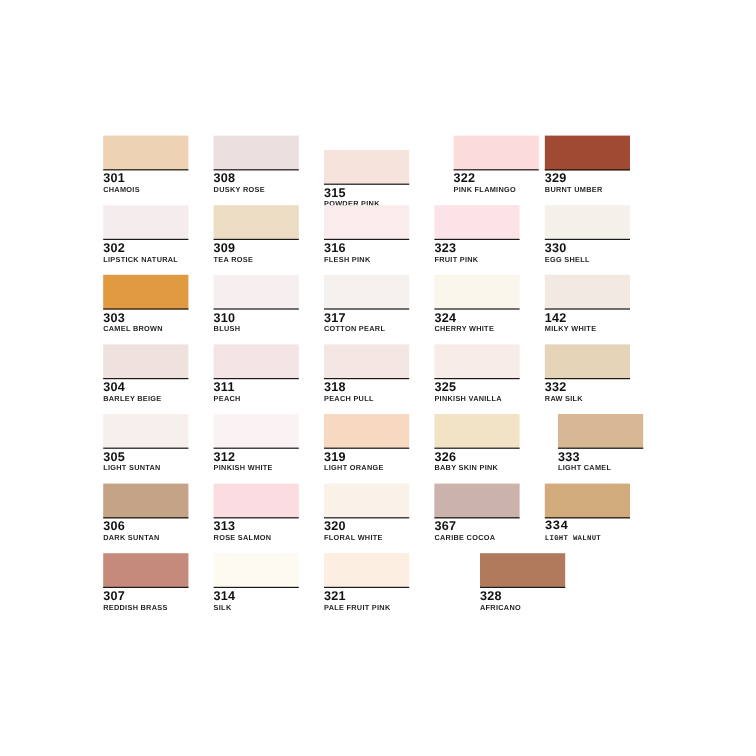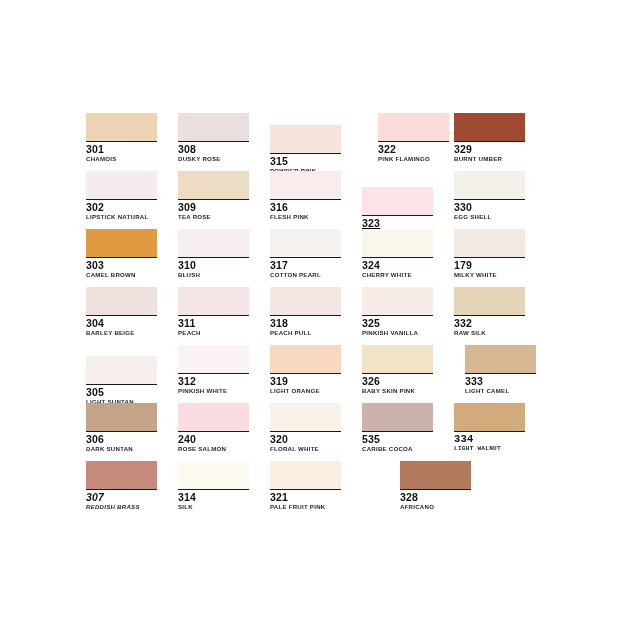--- a/index.html
+++ b/index.html
@@ -76,31 +76,31 @@
       <div class="swatch-cell" style="left: 0px; top: 116px;">
         <span class="swatch-chip" title="CAMEL BROWN" style="background: rgb(224, 154, 66); border-bottom-color: rgb(26, 26, 26); width: 71px; height: 28px;"></span>
         <span class="swatch-code">303</span>
         <span class="swatch-name">CAMEL BROWN</span>
       </div>
       <div class="swatch-cell" style="left: 0px; top: 174px;">
         <span class="swatch-chip" title="BARLEY BEIGE" style="background: rgb(239, 226, 222); border-bottom-color: rgb(26, 26, 26); width: 71px; height: 28px;"></span>
         <span class="swatch-code">304</span>
         <span class="swatch-name">BARLEY BEIGE</span>
       </div>
-      <div class="swatch-cell" style="left: 0px; top: 232px; margin-top: 11px;">
+      <div class="swatch-cell" style="left: 0px; top: 232px;">
         <span class="swatch-chip" title="LIGHT SUNTAN" style="background: rgb(246, 239, 235); border-bottom-color: rgb(26, 26, 26); width: 71px; height: 28px;"></span>
         <span class="swatch-code">305</span>
         <span class="swatch-name">LIGHT SUNTAN</span>
       </div>
       <div class="swatch-cell" style="left: 0px; top: 290px;">
         <span class="swatch-chip" title="DARK SUNTAN" style="background: rgb(197, 163, 135); border-bottom-color: rgb(26, 26, 26); width: 71px; height: 28px;"></span>
         <span class="swatch-code">306</span>
         <span class="swatch-name">DARK SUNTAN</span>
       </div>
-      <div class="swatch-cell" style="left: 0px; top: 348px; font-style: italic;">
+      <div class="swatch-cell" style="left: 0px; top: 348px;">
         <span class="swatch-chip" title="REDDISH BRASS" style="background: rgb(197, 138, 124); border-bottom-color: rgb(26, 26, 26); width: 71px; height: 28px;"></span>
         <span class="swatch-code">307</span>
         <span class="swatch-name">REDDISH BRASS</span>
       </div>
       <div class="swatch-cell" style="left: 92px; top: 0px;">
         <span class="swatch-chip" title="DUSKY ROSE" style="background: rgb(236, 223, 224); border-bottom-color: rgb(26, 26, 26); width: 71px; height: 28px;"></span>
         <span class="swatch-code">308</span>
         <span class="swatch-name">DUSKY ROSE</span>
       </div>
       <div class="swatch-cell" style="left: 92px; top: 58px;">
@@ -118,21 +118,21 @@
         <span class="swatch-code">311</span>
         <span class="swatch-name">PEACH</span>
       </div>
       <div class="swatch-cell" style="left: 92px; top: 232px;">
         <span class="swatch-chip" title="PINKISH WHITE" style="background: rgb(251, 242, 243); border-bottom-color: rgb(26, 26, 26); width: 71px; height: 28px;"></span>
         <span class="swatch-code">312</span>
         <span class="swatch-name">PINKISH WHITE</span>
       </div>
       <div class="swatch-cell" style="left: 92px; top: 290px;">
         <span class="swatch-chip" title="ROSE SALMON" style="background: rgb(251, 221, 225); border-bottom-color: rgb(26, 26, 26); width: 71px; height: 28px;"></span>
-        <span class="swatch-code">240</span>
+        <span class="swatch-code">313</span>
         <span class="swatch-name">ROSE SALMON</span>
       </div>
       <div class="swatch-cell" style="left: 92px; top: 348px;">
         <span class="swatch-chip" title="SILK" style="background: rgb(253, 250, 241); border-bottom-color: rgb(26, 26, 26); width: 71px; height: 28px;"></span>
         <span class="swatch-code">314</span>
         <span class="swatch-name">SILK</span>
       </div>
       <div class="swatch-cell" style="left: 184px; top: 0px; margin-top: 12px;">
         <span class="swatch-chip" title="POWDER PINK" style="background: rgb(246, 227, 220); border-bottom-color: rgb(26, 26, 26); width: 71px; height: 28px;"></span>
         <span class="swatch-code">315</span>
@@ -166,21 +166,21 @@
       <div class="swatch-cell" style="left: 184px; top: 348px;">
         <span class="swatch-chip" title="PALE FRUIT PINK" style="background: rgb(253, 238, 226); border-bottom-color: rgb(26, 26, 26); width: 71px; height: 28px;"></span>
         <span class="swatch-code">321</span>
         <span class="swatch-name">PALE FRUIT PINK</span>
       </div>
       <div class="swatch-cell" style="left: 292px; top: 0px;">
         <span class="swatch-chip" title="PINK FLAMINGO" style="background: rgb(251, 219, 219); border-bottom-color: rgb(26, 26, 26); width: 71px; height: 28px;"></span>
         <span class="swatch-code">322</span>
         <span class="swatch-name">PINK FLAMINGO</span>
       </div>
-      <div class="swatch-cell" style="left: 276px; top: 74px; text-decoration: underline;">
+      <div class="swatch-cell" style="left: 276px; top: 58px;">
         <span class="swatch-chip" title="FRUIT PINK" style="background: rgb(252, 227, 232); border-bottom-color: rgb(26, 26, 26); width: 71px; height: 28px;"></span>
         <span class="swatch-code">323</span>
         <span class="swatch-name">FRUIT PINK</span>
       </div>
       <div class="swatch-cell" style="left: 276px; top: 116px;">
         <span class="swatch-chip" title="CHERRY WHITE" style="background: rgb(250, 246, 236); border-bottom-color: rgb(26, 26, 26); width: 71px; height: 28px;"></span>
         <span class="swatch-code">324</span>
         <span class="swatch-name">CHERRY WHITE</span>
       </div>
       <div class="swatch-cell" style="left: 276px; top: 174px;">
@@ -188,41 +188,41 @@
         <span class="swatch-code">325</span>
         <span class="swatch-name">PINKISH VANILLA</span>
       </div>
       <div class="swatch-cell" style="left: 276px; top: 232px;">
         <span class="swatch-chip" title="BABY SKIN PINK" style="background: rgb(242, 227, 198); border-bottom-color: rgb(26, 26, 26); width: 71px; height: 28px;"></span>
         <span class="swatch-code">326</span>
         <span class="swatch-name">BABY SKIN PINK</span>
       </div>
       <div class="swatch-cell" style="left: 276px; top: 290px;">
         <span class="swatch-chip" title="CARIBE COCOA" style="background: rgb(203, 178, 171); border-bottom-color: rgb(26, 26, 26); width: 71px; height: 28px;"></span>
-        <span class="swatch-code">535</span>
+        <span class="swatch-code">367</span>
         <span class="swatch-name">CARIBE COCOA</span>
       </div>
       <div class="swatch-cell" style="left: 276px; top: 348px; margin-left: 38px;">
         <span class="swatch-chip" title="AFRICANO" style="background: rgb(178, 122, 92); border-bottom-color: rgb(26, 26, 26); width: 71px; height: 28px;"></span>
         <span class="swatch-code">328</span>
         <span class="swatch-name">AFRICANO</span>
       </div>
       <div class="swatch-cell" style="left: 368px; top: 0px;">
         <span class="swatch-chip" title="BURNT UMBER" style="background: rgb(160, 74, 52); border-bottom-color: rgb(26, 26, 26); width: 71px; height: 28px;"></span>
         <span class="swatch-code">329</span>
         <span class="swatch-name">BURNT UMBER</span>
       </div>
       <div class="swatch-cell" style="left: 368px; top: 58px;">
         <span class="swatch-chip" title="EGG SHELL" style="background: rgb(243, 241, 233); border-bottom-color: rgb(26, 26, 26); width: 71px; height: 28px;"></span>
         <span class="swatch-code">330</span>
         <span class="swatch-name">EGG SHELL</span>
       </div>
       <div class="swatch-cell" style="left: 368px; top: 116px;">
         <span class="swatch-chip" title="MILKY WHITE" style="background: rgb(242, 233, 226); border-bottom-color: rgb(26, 26, 26); width: 71px; height: 28px;"></span>
-        <span class="swatch-code">179</span>
+        <span class="swatch-code">142</span>
         <span class="swatch-name">MILKY WHITE</span>
       </div>
       <div class="swatch-cell" style="left: 368px; top: 174px;">
         <span class="swatch-chip" title="RAW SILK" style="background: rgb(229, 212, 184); border-bottom-color: rgb(26, 26, 26); width: 71px; height: 28px;"></span>
         <span class="swatch-code">332</span>
         <span class="swatch-name">RAW SILK</span>
       </div>
       <div class="swatch-cell" style="left: 368px; top: 232px; margin-left: 11px;">
         <span class="swatch-chip" title="LIGHT CAMEL" style="background: rgb(216, 183, 149); border-bottom-color: rgb(26, 26, 26); width: 71px; height: 28px;"></span>
         <span class="swatch-code">333</span>

